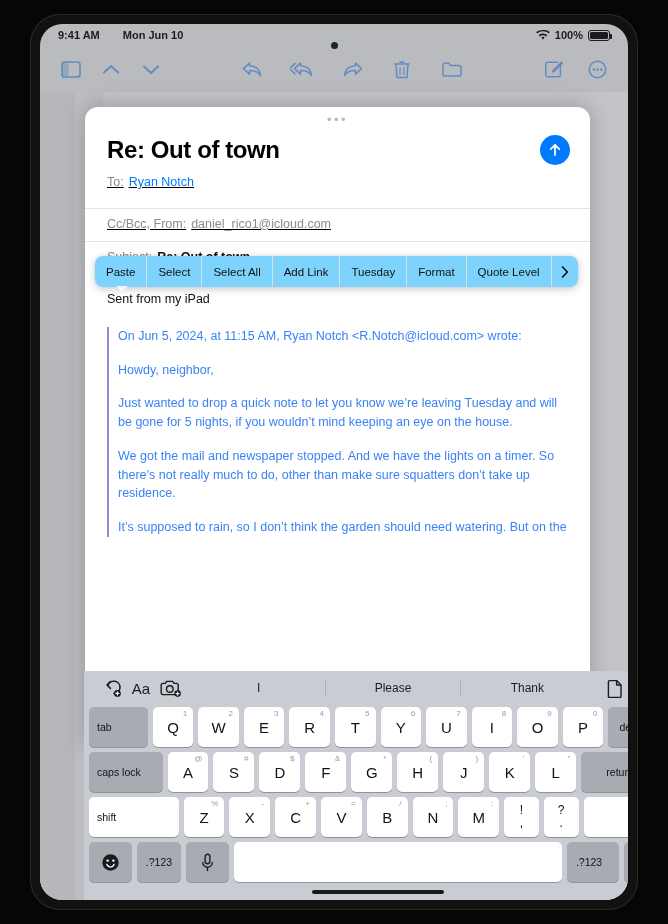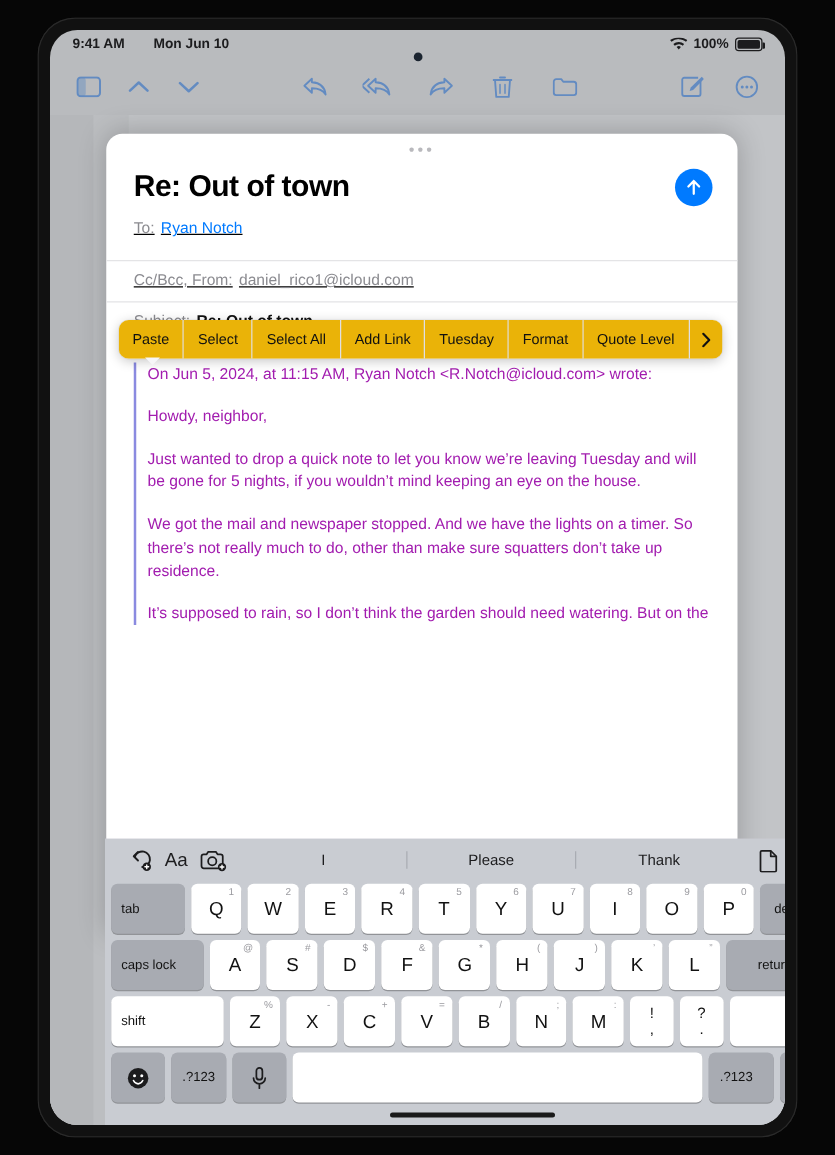--- a/index.html
+++ b/index.html
@@ -177,21 +177,21 @@
     box-shadow: 0 2px 9px rgba(0,0,0,.22), 0 0 0 .5px rgba(0,0,0,.06);
     overflow: hidden;
     z-index: 30;
     height: 31px;
   }
   .menu-item {
     font-size: 11.5px; color: #111;
     padding: 0 11px;
     display: flex; align-items: center;
     border-right: 1px solid #dfdfe3;
-    background: #eab308;
+    background: #7dd3fc;
     cursor: pointer;
     white-space: nowrap;
   }
   .menu-item:last-child { border-right: none; padding: 0 9px; }
   #edit-menu-arrow {
     position: absolute;
     left: 76px; top: 262px;
     width: 0; height: 0;
     border-left: 6px solid transparent;
     border-right: 6px solid transparent;
@@ -202,21 +202,21 @@
   
   #mail-body {
     padding: 16px 22px 0 22px;
     font-size: 12.5px;
     line-height: 1.5;
   }
   #signature { color: #111; margin-bottom: 18px; font-weight: 500;}
   #quote-block {
     border-left: 2px solid #8a8ae0;
     padding-left: 9px;
-    color: #a21caf;
+    color: #3b82f6;
   }
   #quote-block p { margin-bottom: 15px; }
 
   
   #keyboard-wrap {
     position: absolute;
     left: 0; bottom: 0; width: 588px; height: 229px;
     background: #c9ccd2;
     z-index: 45;
     margin-left: 44px;
@@ -413,20 +413,21 @@
         <span class="field-label">Cc/Bcc, From:</span>
         <span class="field-value-gray">daniel_rico1@icloud.com</span>
       </div>
 
       <div class="field-row">
         <span class="field-label">Subject:</span>
         <span class="field-value-dark">Re: Out of town</span>
       </div>
 
       <div id="mail-body">
+        <div id="signature">Sent from my iPad</div>
         <div id="quote-block">
           <p>On Jun 5, 2024, at 11:15 AM, Ryan Notch &lt;R.Notch@icloud.com&gt; wrote:</p>
           <p>Howdy, neighbor,</p>
           <p>Just wanted to drop a quick note to let you know we’re leaving Tuesday and will be gone for 5 nights, if you wouldn’t mind keeping an eye on the house.</p>
           <p>We got the mail and newspaper stopped. And we have the lights on a timer. So there’s not really much to do, other than make sure squatters don’t take up residence.</p>
           <p>It’s supposed to rain, so I don’t think the garden should need watering. But on the</p>
         </div>
       </div>
     </div>
 

